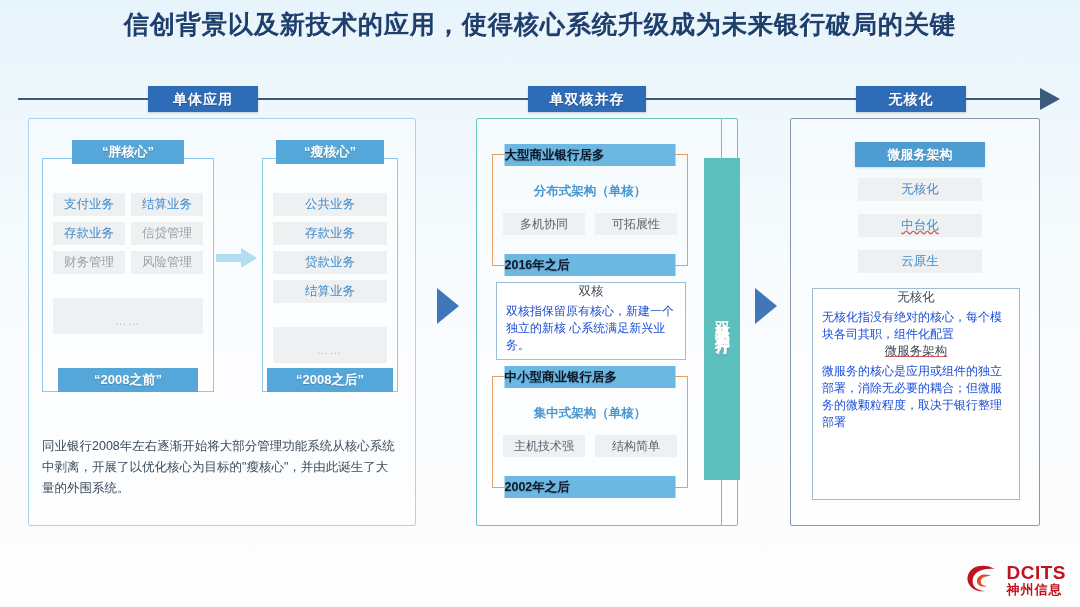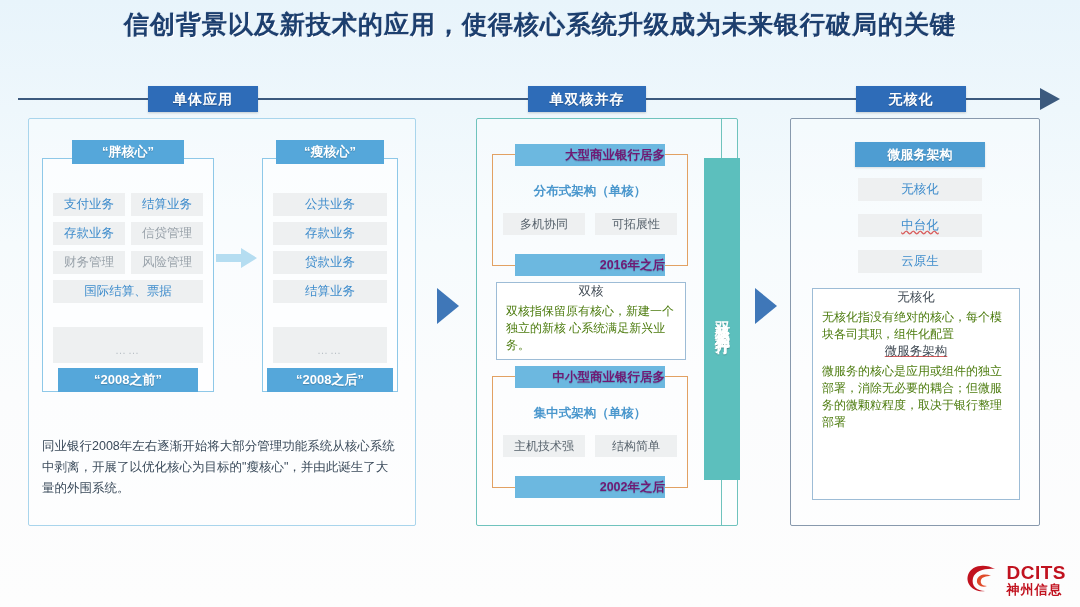--- a/index.html
+++ b/index.html
@@ -119,22 +119,22 @@
 
   
   .grp {
     position: absolute; left: 492px; width: 196px;
     border: 1px solid #e2a163;
   }
   .grp.g-top { top: 154px; height: 112px; }
   .grp.g-bot { top: 376px; height: 112px; }
   .grp-head, .grp-foot {
     position: absolute; left: 50%; transform: translateX(-50%);
-    background: #6cb8e0; color: #701a75; font-size: 12.5px; font-weight: bold;
-    height: 22px; line-height: 22px; text-align: right; width: 150px;
+    background: #6cb8e0; color: #0f172a; font-size: 12.5px; font-weight: bold;
+    height: 22px; line-height: 22px; text-align: left; width: 171px;
     text-shadow: 0 1px 1px rgba(0,0,0,0.18);
     z-index: 3;
   }
   .grp-head { top: -11px; }
   .grp-foot { bottom: -11px; }
   .grp-sub {
     position: absolute; top: 28px; left: 0; width: 100%;
     text-align: center; font-size: 12.5px; color: #4a97cd; font-weight: bold;
   }
   .grp-tags {
@@ -151,21 +151,21 @@
     background: #ffffff;
   }
   .note.n-mid { left: 496px; top: 282px; width: 190px; height: 78px; }
   .note.n-right { left: 812px; top: 288px; width: 208px; height: 212px; }
   .note-title {
     text-align: center; font-size: 12.5px; color: #404a54;
     margin-top: 0; margin-bottom: 3px;
   }
   .note-title.underline { text-decoration: underline; text-decoration-color: #d85b5b; }
   .note-body {
-    font-size: 12px; line-height: 17px; color: #4d7c0f;
+    font-size: 12px; line-height: 17px; color: #1d4ed8;
     padding: 0 9px;
   }
 
   
   .teal-bar {
     position: absolute; left: 704px; top: 158px; width: 36px; height: 322px;
     background: #5cbfbd;
     color: #ffffff; font-size: 15px; font-weight: bold;
     writing-mode: vertical-rl; text-orientation: upright;
     display: flex; align-items: center; justify-content: center;
@@ -227,23 +227,20 @@
       </div>
       <div class="mod-row">
         <div class="mod blue">存款业务</div>
         <div class="mod">信贷管理</div>
       </div>
       <div class="mod-row">
         <div class="mod">财务管理</div>
         <div class="mod">风险管理</div>
       </div>
       <div class="mod-row">
-        <div class="mod blue wide">国际结算、票据</div>
-      </div>
-      <div class="mod-row">
         <div class="mod blank wide"></div>
       </div>
       <div class="mod-row">
         <div class="mod dots wide">……</div>
       </div>
     </div>
   </div>
   <div class="core-head fat-head">“胖核心”</div>
   <div class="core-foot fat-foot">“2008之前”</div>
 </div>

